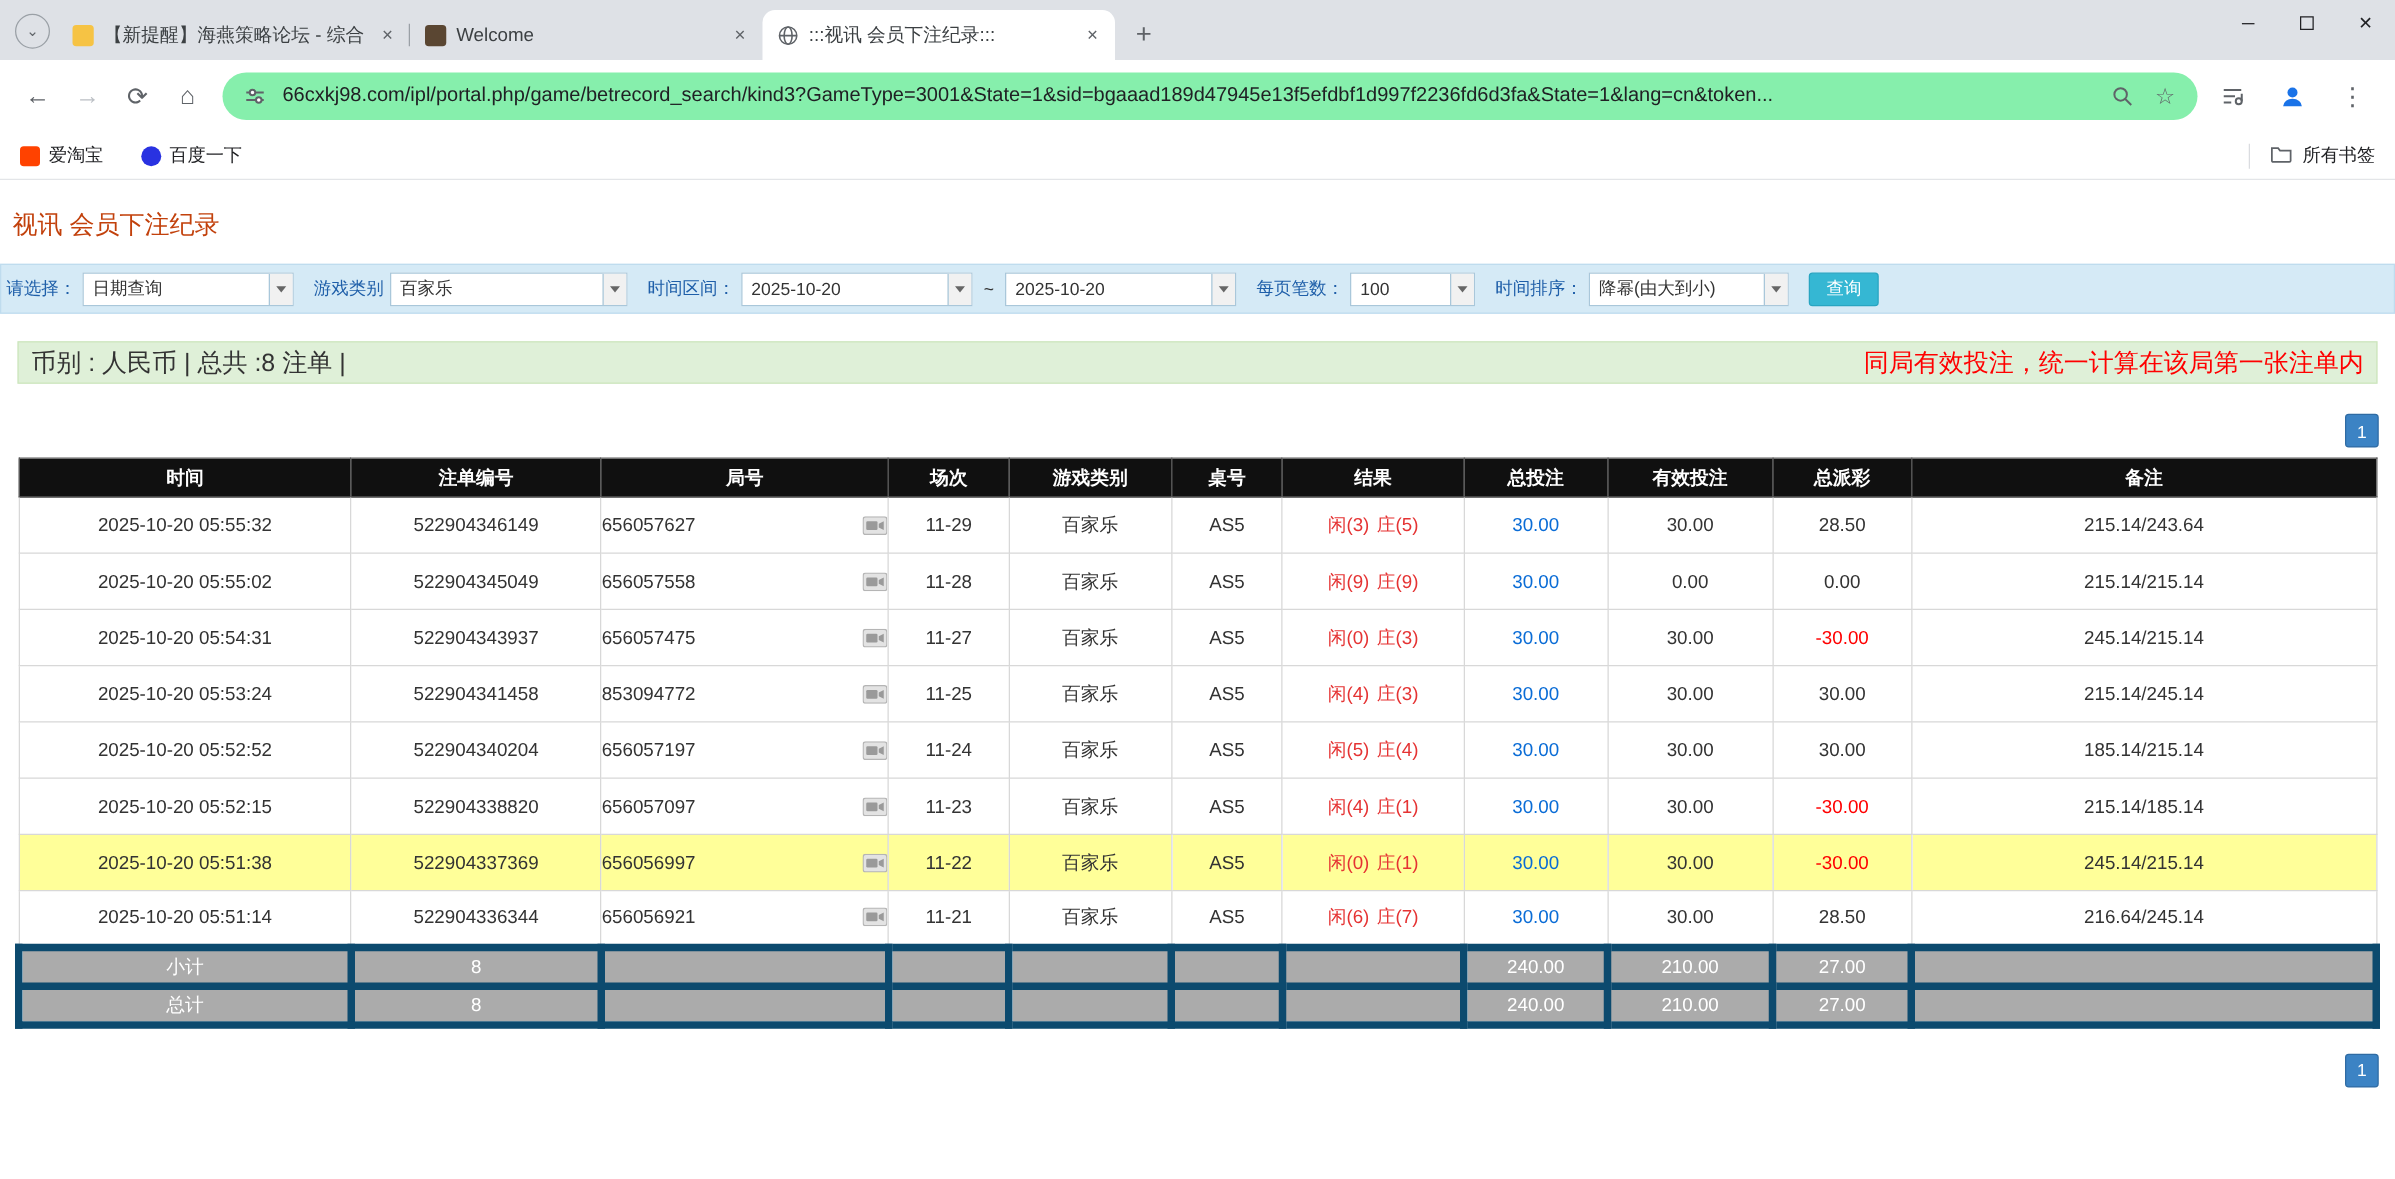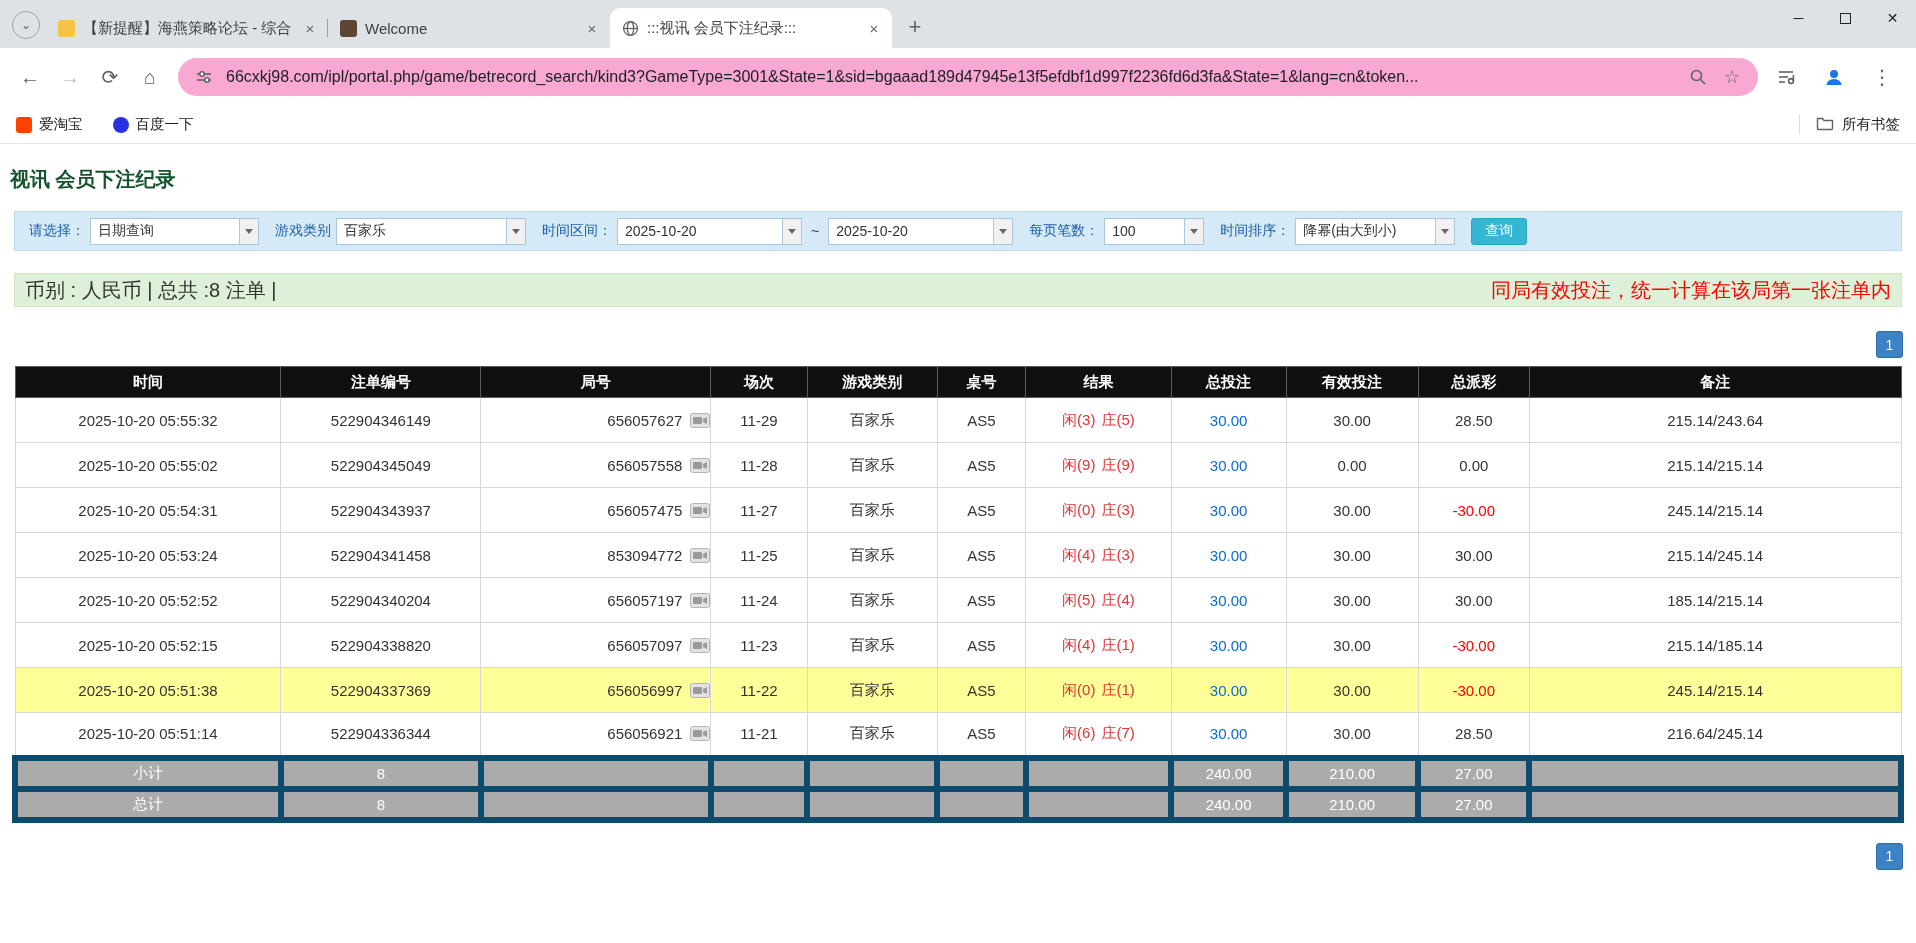--- a/index.html
+++ b/index.html
@@ -23,41 +23,41 @@
   .newtab{width:30px;height:30px;display:flex;align-items:center;justify-content:center;font-size:22px;
     color:#5f6368;margin:0 0 6px 8px}
   .win-controls{margin-left:auto;align-self:flex-start;display:flex}
   .win-btn{width:47px;height:36px;display:flex;align-items:center;justify-content:center;color:#202124;font-size:14px}
   .maxbox{width:11px;height:11px;border:1.4px solid #202124;display:block}
 
   .addressbar{height:58px;background:#fff;display:flex;align-items:center;padding:0 10px}
   .nav-btn{width:40px;height:40px;border-radius:50%;display:flex;align-items:center;justify-content:center;
     font-size:20px;color:#5f6368;flex:none}
   .nav-btn.disabled{color:#bdc1c6}
-  .url-pill{flex:1;height:38px;background:#f9a8d4;border-radius:19px;display:flex;align-items:center;
+  .url-pill{flex:1;height:38px;background:#86efac;border-radius:19px;display:flex;align-items:center;
     padding:0 14px;gap:10px;margin:0 8px;min-width:0}
   .url-text{flex:1;font-size:16px;color:#202124;white-space:nowrap;overflow:hidden}
   .pill-icon{flex:none;display:flex;align-items:center;justify-content:center;width:24px;height:24px;
     color:#5f6368;font-size:18px}
   .right-icons{display:flex;align-items:center;gap:8px;padding-right:4px}
 
   .bookmarksbar{height:38px;background:#fff;border-bottom:1px solid #e3e5e8;display:flex;align-items:center;
     padding:0 16px;font-size:14.5px;color:#202124}
   .bm{display:flex;align-items:center;gap:7px;margin-right:30px}
   .bm-fav{width:16px;height:16px;border-radius:3px;flex:none}
   .fav-taobao{background:#ff4200}
   .fav-baidu{background:#2932e1;border-radius:50%}
   .bm-right{margin-left:auto;display:flex;align-items:center;gap:8px;padding-left:16px;border-left:1px solid #dadce0}
 
   
   .page{padding-top:16px}
-  .page-title{font-size:20px;color:#14532d;font-weight:700;margin:6px 0 18px 10px}
-
-  .filterbar{margin:0 14px;height:40px;background:#d5eaf6;border:1px solid #bfdcee;display:flex;
-    align-items:center;padding:0 14px;font-size:14px}
+  .page-title{font-size:20px;color:#c2410c;font-weight:400;margin:6px 0 18px 10px}
+
+  .filterbar{margin:0 0;height:40px;background:#d5eaf6;border:1px solid #bfdcee;display:flex;
+    align-items:center;padding:0 4px;font-size:14px}
   .flabel{color:#1f5fa9;margin-right:5px;white-space:nowrap}
   .gap{margin-left:16px}
   .combo{display:flex;align-items:stretch;height:27px;background:#fff;border:1px solid #a9c7da;flex:none}
   .combo-val{display:flex;align-items:center;padding:0 7px;color:#333;flex:1;white-space:nowrap;overflow:hidden}
   .combo-btn{width:19px;background:#f1f1f1;border-left:1px solid #a9c7da;display:flex;align-items:center;justify-content:center}
   .tri{width:0;height:0;border-left:4px solid transparent;border-right:4px solid transparent;border-top:5px solid #666}
   .w140{width:169px}.w190{width:190px}.w155{width:185px}.w100{width:100px}.w160{width:160px}
   .tilde{margin:0 9px;color:#333}
   .btn-search{margin-left:16px;height:27px;padding:0 13px;background:#35b7d3;border:1px solid #28a5c1;
     border-radius:3px;color:#fff;font-size:14px;display:flex;align-items:center;cursor:pointer}
@@ -72,21 +72,21 @@
     display:flex;align-items:center;justify-content:center;font-size:14px;padding:0 6px}
 
   table.records{width:calc(100% - 24px);margin:0 12px;border-collapse:collapse;table-layout:fixed;font-size:15px}
   .records th{background:#101010;color:#fff;border:1px solid #5a5a5a;height:31px;font-weight:700}
   .records td{border:1px solid #d8d8d8;height:45px;text-align:center;color:#333;background:#fff;overflow:hidden}
   tr.hl td{background:#ffff99}
   .res-p,.res-b{color:#e53333}
   .res-b{margin-left:6px}
   .betlink{color:#0a6cd6;text-decoration:none;cursor:pointer}
   td.neg{color:#ff0000}
-  .roundwrap{display:flex;align-items:center;justify-content:flex-end;gap:8px}
+  .roundwrap{display:flex;align-items:center;justify-content:space-between;gap:8px}
   .vbtn{background:transparent;border:none;display:flex;align-items:center;cursor:pointer;padding:0}
   tr.summary td{background:#ababab;color:#fff;border:6px solid #0c4a6e;height:31px}
 </style>
 </head>
 <body>
 
 <div>
 
   <div class="tabbar">
     <div class="tab-search">

